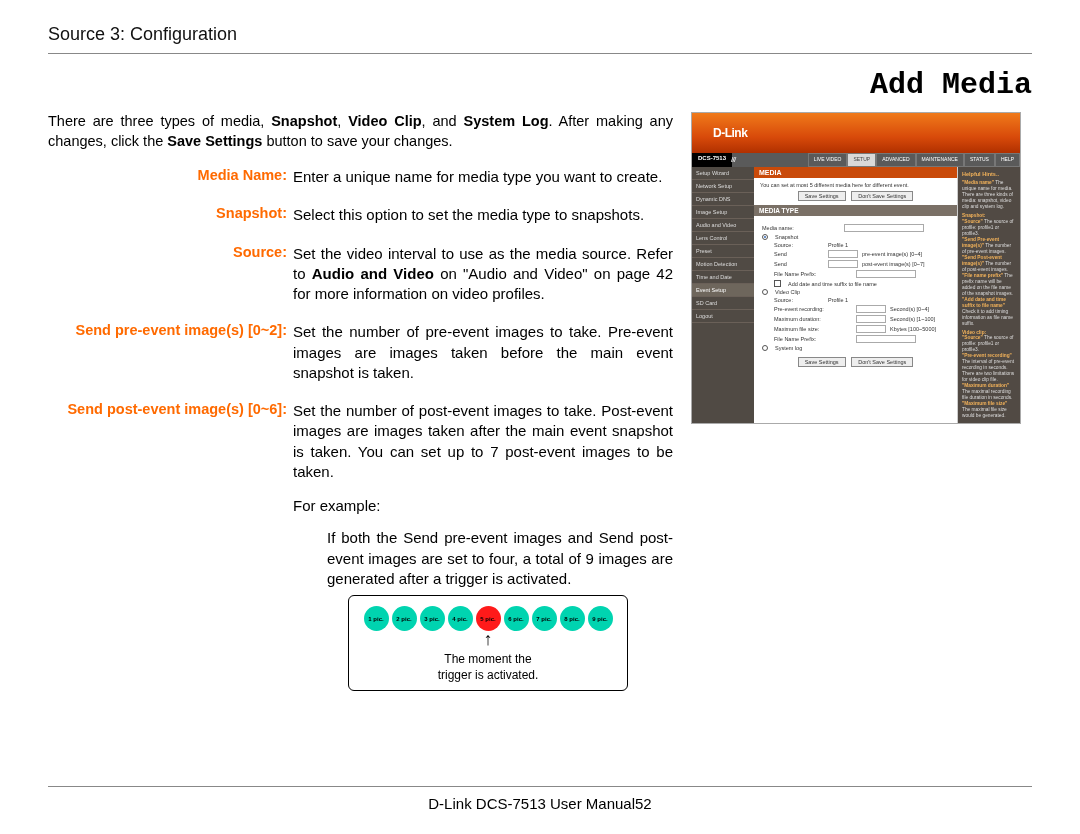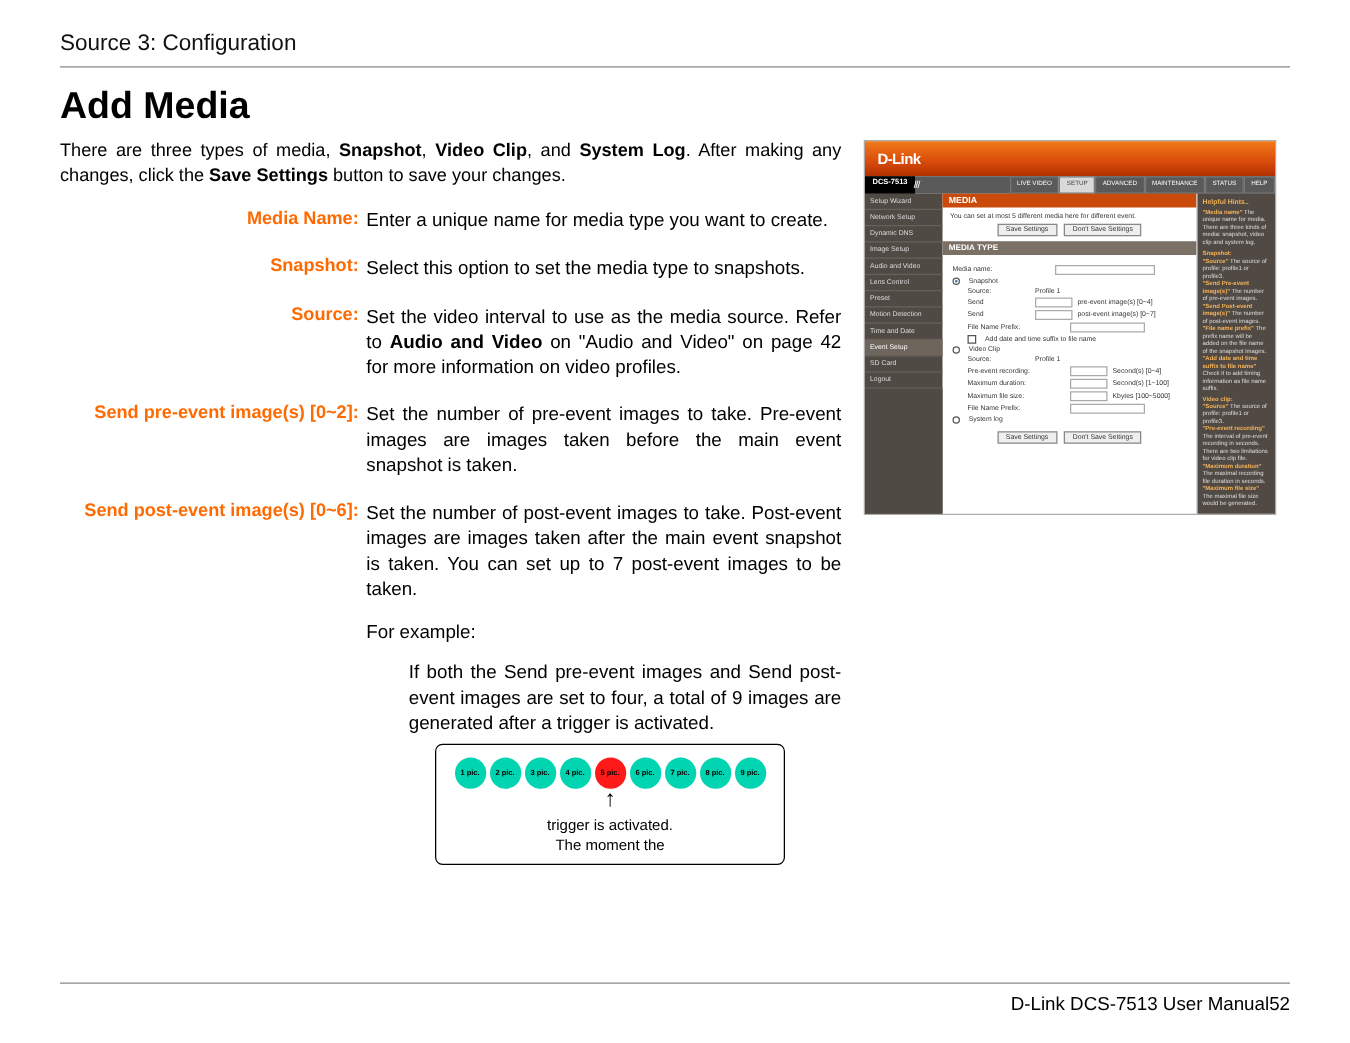--- a/index.html
+++ b/index.html
@@ -10,25 +10,26 @@
     padding: 24px 48px 20px 48px;
     position: relative;
   }
   .header {
     font-size: 18px;
     color: #111;
     padding-bottom: 8px;
     border-bottom: 1px solid #888;
   }
   .title {
-    text-align: left;
+    text-align: right;
     font-size: 30px;
     font-weight: 700;
     margin-top: 14px;
     margin-bottom: 10px;
+    font-family: Liberation Mono, monospace;
   }
   .main {
     display: flex;
     gap: 18px;
   }
   .left { flex: 0 0 625px; }
   .right { flex: 1 1 auto; }
   .intro {
     font-size: 14.5px;
     line-height: 1.35;
@@ -82,23 +83,23 @@
   
   .shot {
     border: 1px solid #aaa;
     width: 330px;
     font-size: 6px;
     font-family: Verdana, Arial, sans-serif;
     color: #333;
     background: #fff;
   }
   .shot-banner {
-    height: 28px;
+    height: 40px;
     background: linear-gradient(#f07a1a 0%, #d84a0a 60%, #b03000 100%);
-    display: flex; align-items: center; padding-left: 10px;
+    display: flex; align-items: center; padding-left: 21px;
   }
   .brand { color: #fff; font-weight: 700; font-size: 12px; font-family: Arial, sans-serif; letter-spacing: -0.5px; }
   .shot-nav {
     display: flex; align-items: stretch;
     background: #5a5a5a;
     height: 14px;
     font-size: 5px; color: #fff;
   }
   .model { background: #000; color: #fff; padding: 2px 6px; font-weight: 700; font-size: 6px; }
   .chev {  color:#fff; padding: 2px 0 0 2px; font-size:8px; letter-spacing:-3px;}
@@ -138,21 +139,21 @@
     width: 62px; background: #514a44; color: #ddd;
     padding: 4px; font-size: 4.8px; line-height:1.25;
   }
   .hint-head{color:#f2b25a;font-weight:700;font-size:5.5px;margin-bottom:2px;}
   .hterm{color:#f2b25a;font-weight:700;}
   .footer {
     position: absolute;
     left: 48px; right: 48px; bottom: 22px;
     border-top: 1px solid #888;
     padding-top: 8px;
-    display: flex; justify-content: flex-end;
+    display: flex; justify-content: center;
     font-size: 15px;
   }
 </style>
 </head>
 <body>
 
 <div class="page">
 
   <div class="header">Source 3: Configuration</div>
 
@@ -209,22 +210,22 @@
           <div class="dot dot-g">4 pic.</div>
           <div class="dot dot-r">5 pic.</div>
           <div class="dot dot-g">6 pic.</div>
           <div class="dot dot-g">7 pic.</div>
           <div class="dot dot-g">8 pic.</div>
           <div class="dot dot-g">9 pic.</div>
         </div>
         <div class="arrow-wrap">
           <span class="arrow-stem">↑</span>
         </div>
+        <div class="caption">The moment the</div>
         <div class="caption">trigger is activated.</div>
-        <div class="caption">The moment the</div>
       </div>
 
     </div>
 
     <div class="right">
       <div class="shot">
         <div class="shot-banner">
           <span class="brand">D-Link</span>
         </div>
         <div class="shot-nav">

